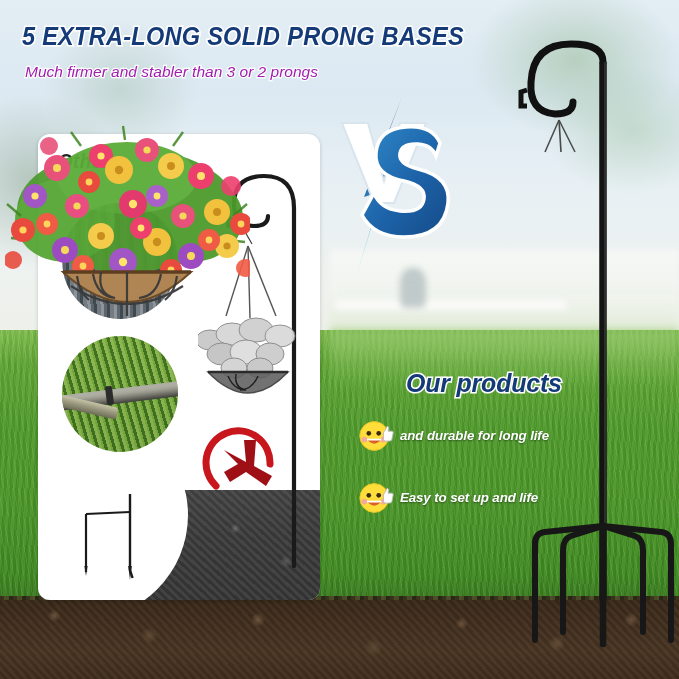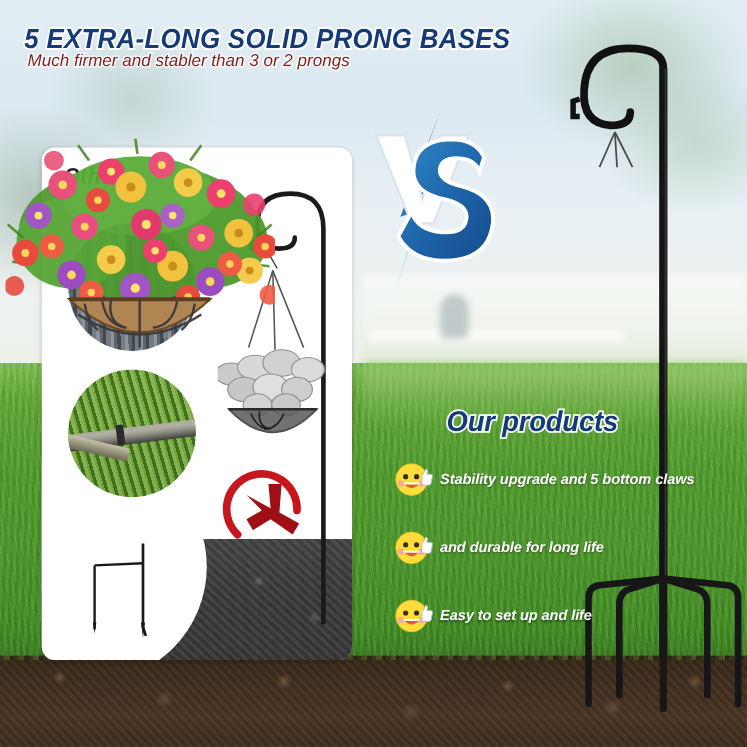--- a/index.html
+++ b/index.html
@@ -78,22 +78,22 @@
     position:absolute;left:22px;top:22px;
     font-size:25px;font-weight:bold;letter-spacing:.3px;
     font-family:"Liberation Sans Narrow","Liberation Sans",sans-serif;
     transform:scaleX(.94);transform-origin:left center;
     color:#143a77;
     -webkit-text-stroke:3.2px #ffffff;paint-order:stroke fill;
     text-shadow:0 1px 0 rgba(255,255,255,.9);
     white-space:nowrap;
   }
   .h-sub{
-    position:absolute;left:25px;top:47px;
-    font-size:15.5px;color:#7f1d1d;font-weight:500;
+    position:absolute;left:25px;top:63px;
+    font-size:15.5px;color:#a21caf;font-weight:500;
     -webkit-text-stroke:2.4px #ffffff;paint-order:stroke fill;
     white-space:nowrap;
   }
   .h-ours{
     position:absolute;left:406px;top:368px;
     font-size:26px;font-weight:bold;letter-spacing:-.2px;
     font-family:"Liberation Sans Narrow","Liberation Sans",sans-serif;
     transform:scaleX(.96);transform-origin:left center;
     color:#143a77;
     -webkit-text-stroke:3.2px #ffffff;paint-order:stroke fill;
@@ -400,35 +400,20 @@
       <path d="M172 156 q-2 16 -12 24"></path>
       <path d="M122 152 L122 196"></path>
       <path d="M66 166 Q122 202 178 166"></path>
     </g>
   </svg>
 
   <div class="h-ours">Our products</div>
 
   <div class="bullets">
 
-    <div class="brow">
-      <svg class="emoji" viewBox="0 0 40 40">
-        <circle cx="18" cy="20" r="16" fill="#ffde3b" stroke="#e8c41f" stroke-width="1"></circle>
-        <circle cx="12" cy="17" r="2.6" fill="#3a2a10"></circle>
-        <circle cx="23" cy="17" r="2.6" fill="#3a2a10"></circle>
-        <circle cx="7" cy="24" r="3.2" fill="#f4a0a8" opacity=".85"></circle>
-        <circle cx="28" cy="24" r="3.2" fill="#f4a0a8" opacity=".85"></circle>
-        <path d="M10 24 Q18 33 26 24 Z" fill="#d9622a"></path>
-        <path d="M10 24 L26 24" stroke="#fff" stroke-width="2"></path>
-        <path d="M30 14 l2.5 -5 1.6 1.4 -0.6 4.2 4 0 q2 0 1.6 2 l-1.4 7 q-0.4 2 -2.4 2 l-5 0 q-2 0 -2 -2 l0 -7 q0 -1.4 1.7 -2.6z" fill="#fff" stroke="#b9b9b9" stroke-width="1"></path>
-      </svg>
-      <div class="btxt">
-        <div>Stability upgrade and 5 bottom claws</div>
-      </div>
-    </div>
 
     <div class="brow">
       <svg class="emoji" viewBox="0 0 40 40">
         <circle cx="18" cy="20" r="16" fill="#ffde3b" stroke="#e8c41f" stroke-width="1"></circle>
         <circle cx="12" cy="17" r="2.6" fill="#3a2a10"></circle>
         <circle cx="23" cy="17" r="2.6" fill="#3a2a10"></circle>
         <circle cx="7" cy="24" r="3.2" fill="#f4a0a8" opacity=".85"></circle>
         <circle cx="28" cy="24" r="3.2" fill="#f4a0a8" opacity=".85"></circle>
         <path d="M10 24 Q18 33 26 24 Z" fill="#d9622a"></path>
         <path d="M10 24 L26 24" stroke="#fff" stroke-width="2"></path>

